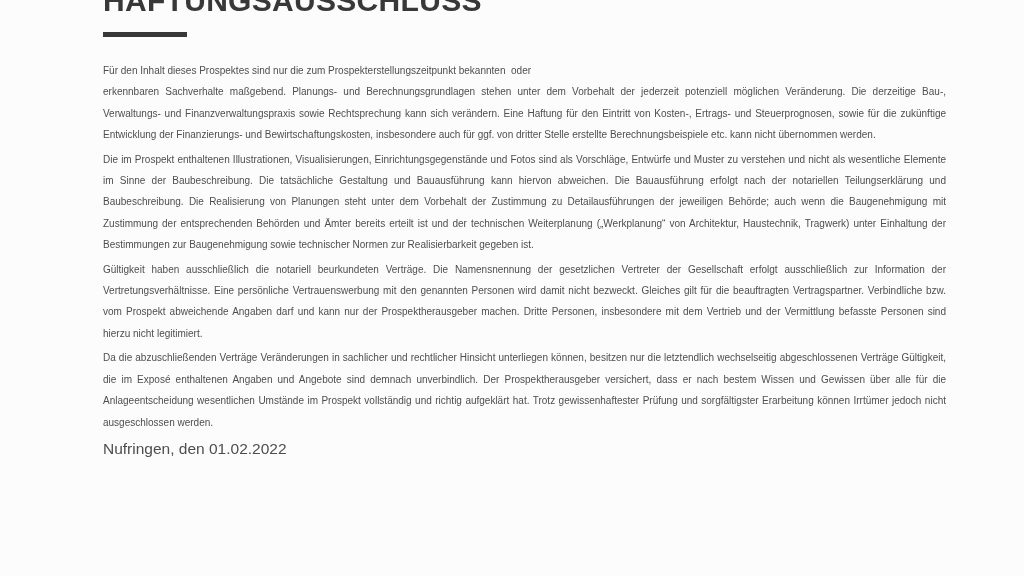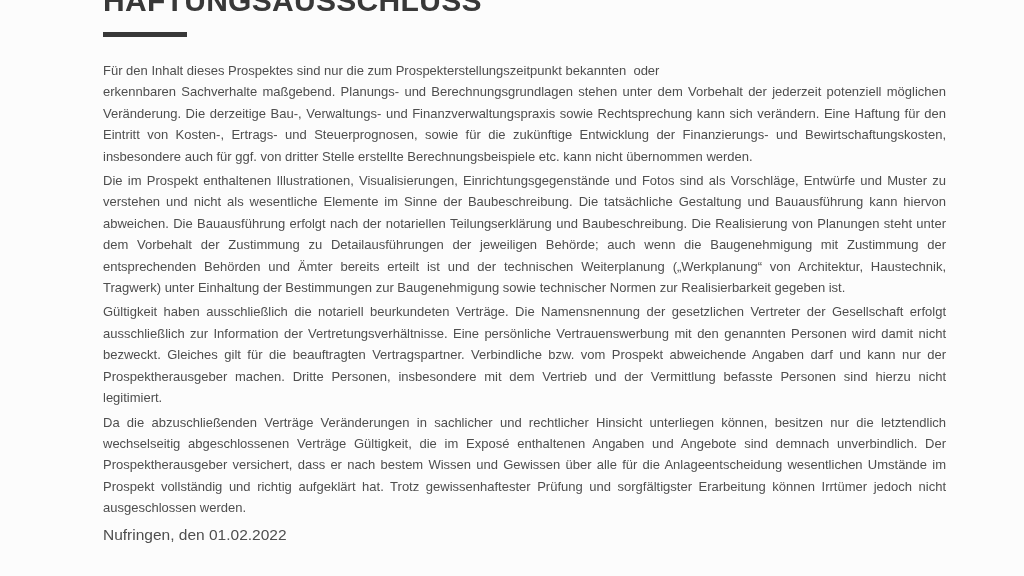--- a/index.html
+++ b/index.html
@@ -35,21 +35,21 @@
     white-space: nowrap;
   }
   .title-rule {
     margin-top: 16px;
     width: 84px;
     height: 5px;
     background: #383838;
   }
   .body-text p {
     margin: 0 0 3px 0;
-    font-size: 13px;
+    font-size: 10px;
     line-height: 21.4px;
     color: #4e4e4e;
     text-align: justify;
     hyphens: none;
   }
   .body-text p.first {
     margin-top: 23px;
   }
   .date-line {
     margin: 5px 0 0 0;

